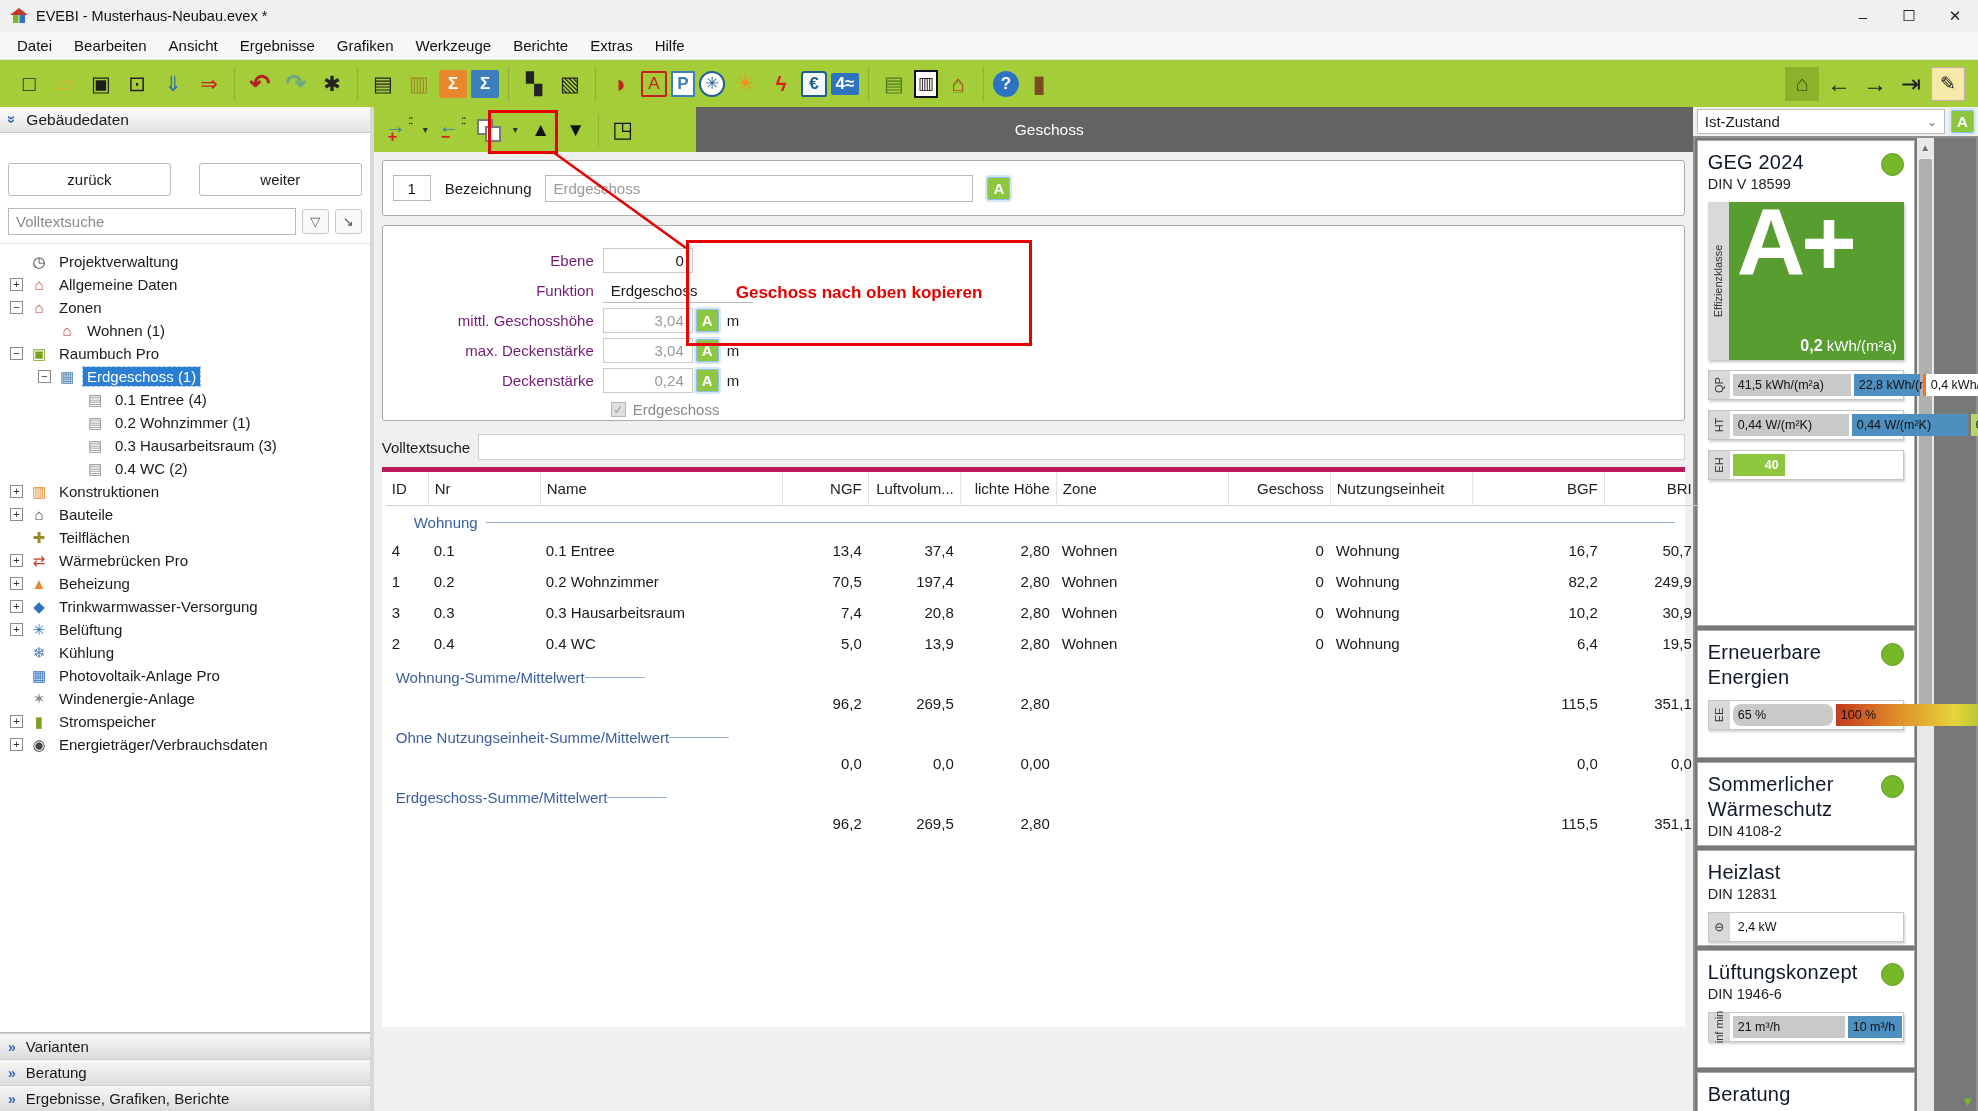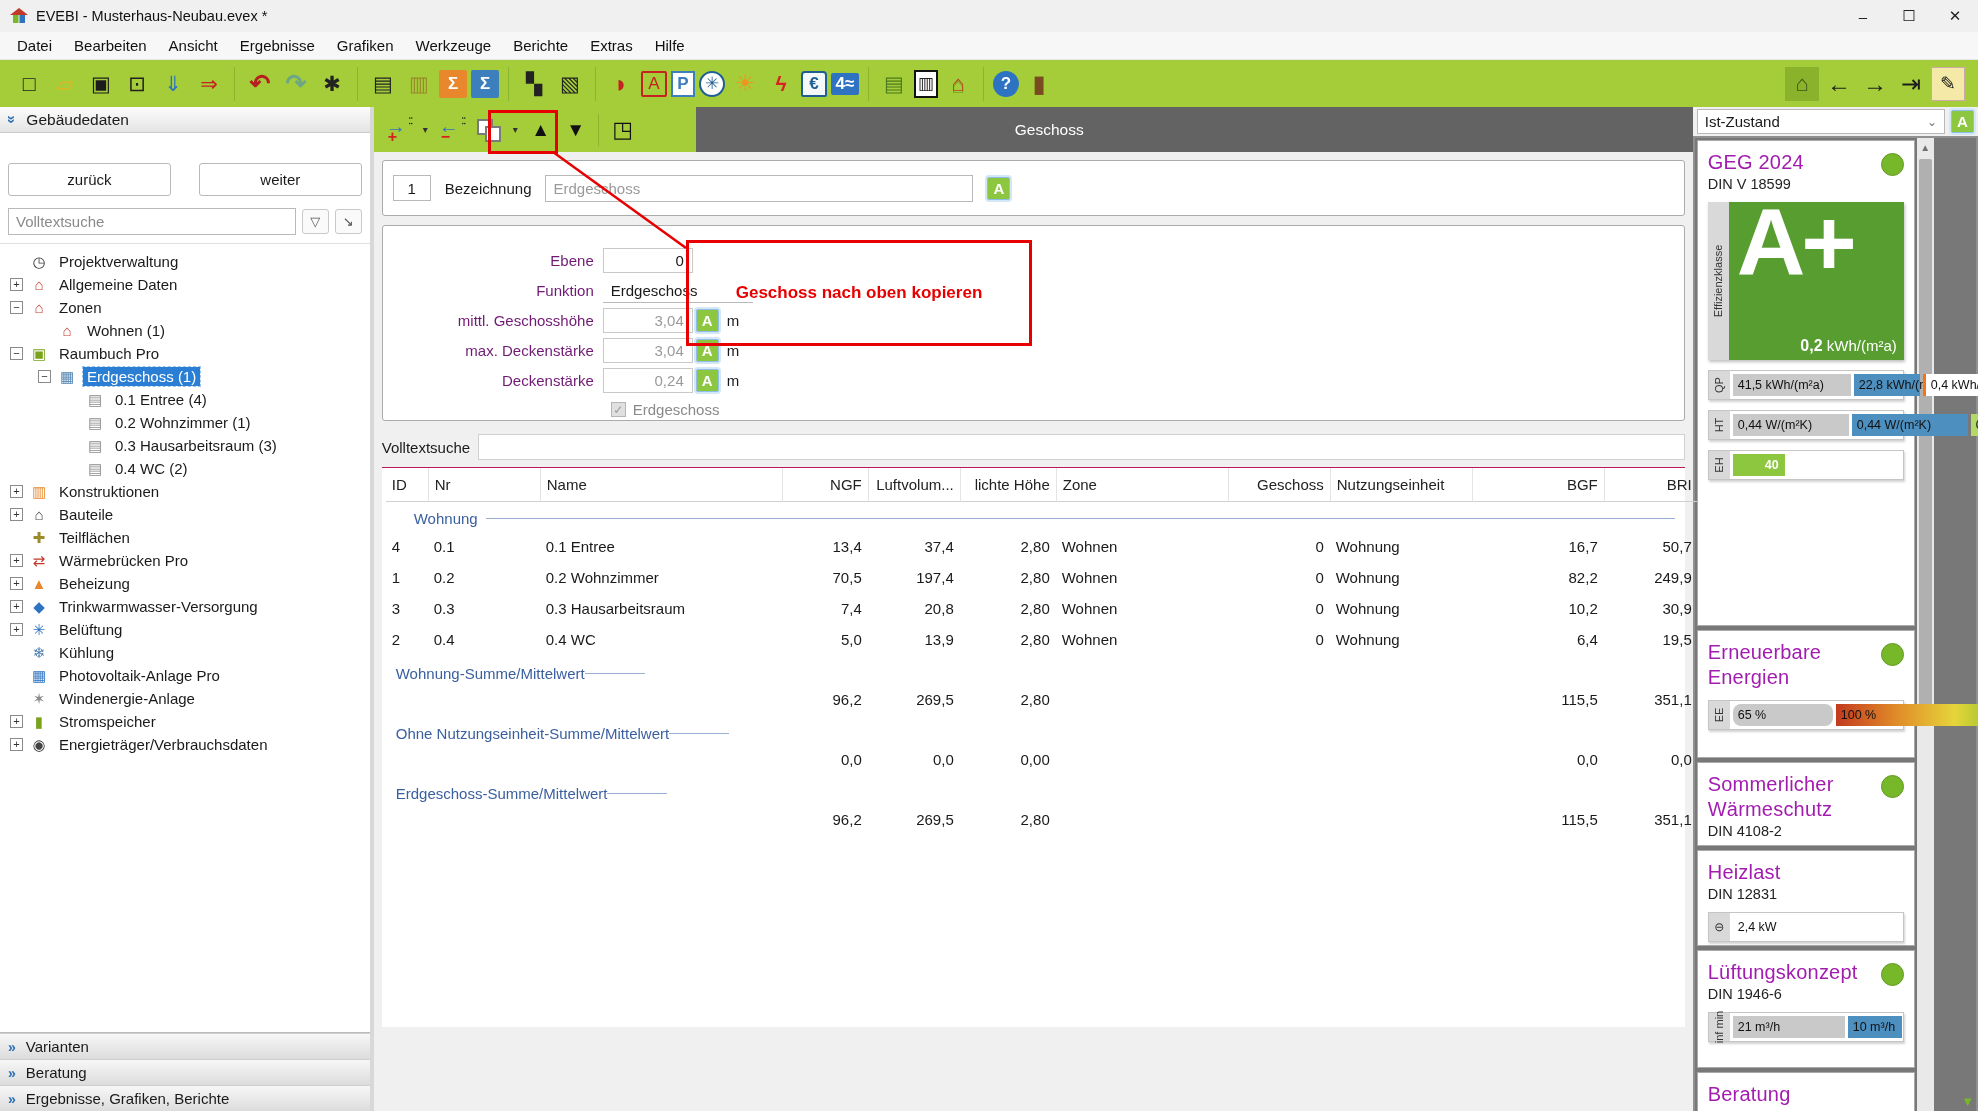--- a/index.html
+++ b/index.html
@@ -130,21 +130,21 @@
   .chkrow { display:flex; align-items:center; gap:7px; margin:8px 0 0 228px; }
   .chk { width:15px; height:15px; background:#e0e0e0; border:1px solid #b5b5b5; color:#9a9a9a;
          font-size:12px; display:flex; align-items:center; justify-content:center; }
   .chklbl { color:#8a8a8a; }
 
   .ftrow { display:flex; align-items:center; margin-top:12px; height:28px; }
   .ftrow .lab { width:96px; font-size:15px; }
   .ftrow input { flex:1; height:26px; border:1px solid #d0d0d0; background:#fff; }
 
   
-  .rtable { margin-top:6px; background:#fff; border-top:1px solid #be185d; height:560px; padding:0 4px; }
+  .rtable { margin-top:6px; background:#fff; border-top:5px solid #be185d; height:560px; padding:0 4px; }
   .tgrid { display:grid; grid-template-columns:42px 112px 242px 86px 92px 96px 172px 102px 142px 132px 94px; }
   .th { padding:8px 6px; color:#222; border-bottom:1px solid #d0d0d0; border-left:1px solid #e4e4e4; white-space:nowrap; overflow:hidden;}
   .th:first-child { border-left:none; }
   .td { padding:7px 6px; white-space:nowrap; }
   .r { text-align:right; }
   .grouprow { display:flex; align-items:center; gap:8px; padding:8px 6px 4px 28px; }
   .grouprow .glbl { color:#3a5f9f; }
   .grouprow .gline { flex:1; border-top:1px solid #98aed2; }
   .sumlabel { display:flex; align-items:center; gap:0; padding:10px 6px 2px 10px; }
   .sumlabel .glbl { color:#3a5f9f; }
@@ -159,21 +159,21 @@
 
   
   .rightpanel { width:287px; background:#f0f0f0; display:flex; flex-direction:column; }
   .rp-top { height:30px; display:flex; align-items:center; gap:6px; padding:2px 4px; }
   .rp-select { flex:1; height:25px; background:#fff; border:1px solid #b9b9b9; display:flex; align-items:center;
                justify-content:space-between; padding:0 7px; }
   .rp-select .chev { color:#777; font-size:12px; }
   .rp-body { flex:1; background:#787878; border:2px solid #909090; display:flex; }
   .cards { width:222px; padding:2px; display:flex; flex-direction:column; gap:4px; }
   .card { background:#fff; border:1px solid #aaa; padding:9px 10px; position:relative; }
-  .card h2 { font-size:20px; font-weight:normal; color:#a21caf; letter-spacing:0.2px; line-height:25px;}
+  .card h2 { font-size:20px; font-weight:normal; color:#0f172a; letter-spacing:0.2px; line-height:25px;}
   .card .sub { font-size:14.5px; color:#222; margin-top:1px; }
   .dot { position:absolute; right:10px; top:12px; width:23px; height:23px; border-radius:50%;
          background:#76b82a; border:1px solid #629a20; }
   .effblock { display:flex; margin-top:10px; box-shadow:1px 2px 3px rgba(0,0,0,0.25); }
   .effside { width:21px; background:#d9d9d9; position:relative; }
   .effside span { position:absolute; left:50%; top:50%; transform:translate(-50%,-50%) rotate(-90deg); font-size:11px; color:#333; white-space:nowrap; }
   .effmain { width:175px; height:158px; background:#579d2f; position:relative; color:#fff; }
   .effclass { font-size:95px; font-weight:bold; position:absolute; top:-14px; left:8px; letter-spacing:-4px;}
   .effval { position:absolute; right:7px; bottom:5px; font-size:15px; }
   .effval b { font-size:16px; }

